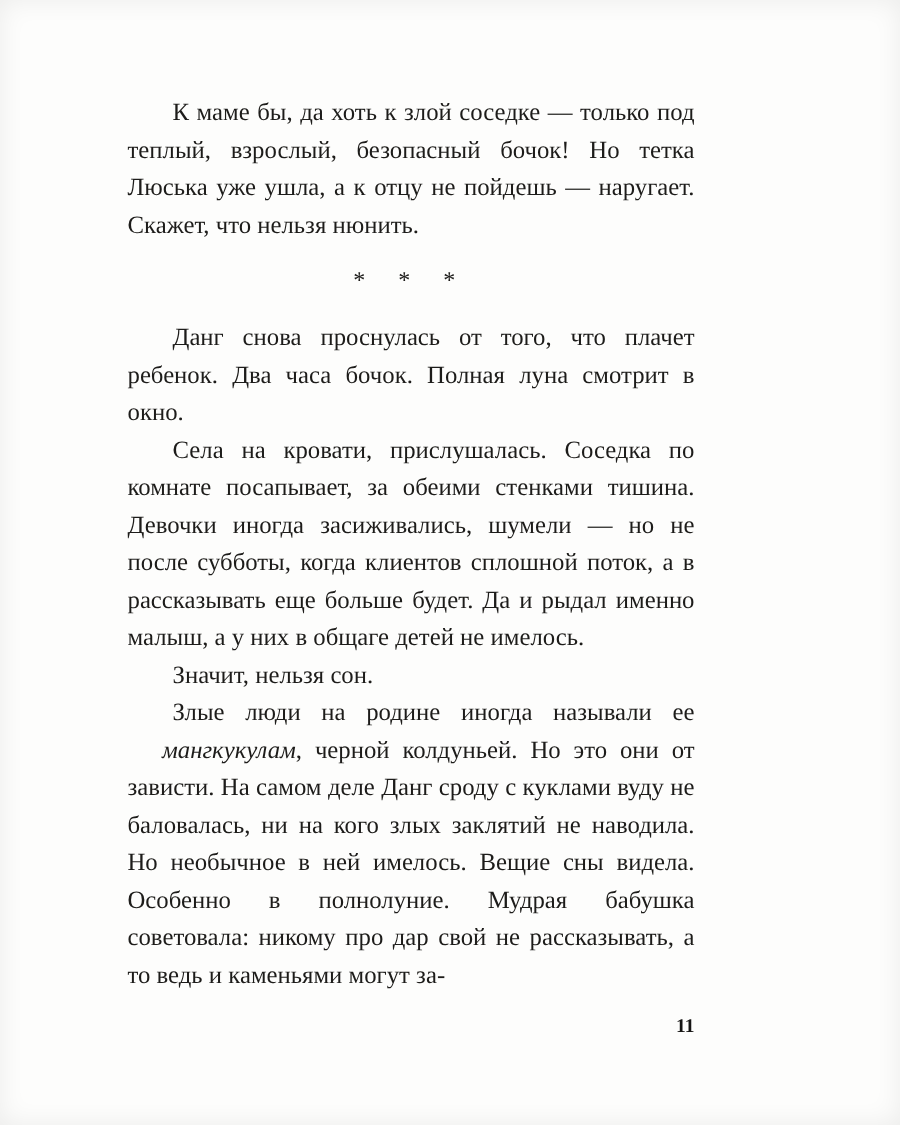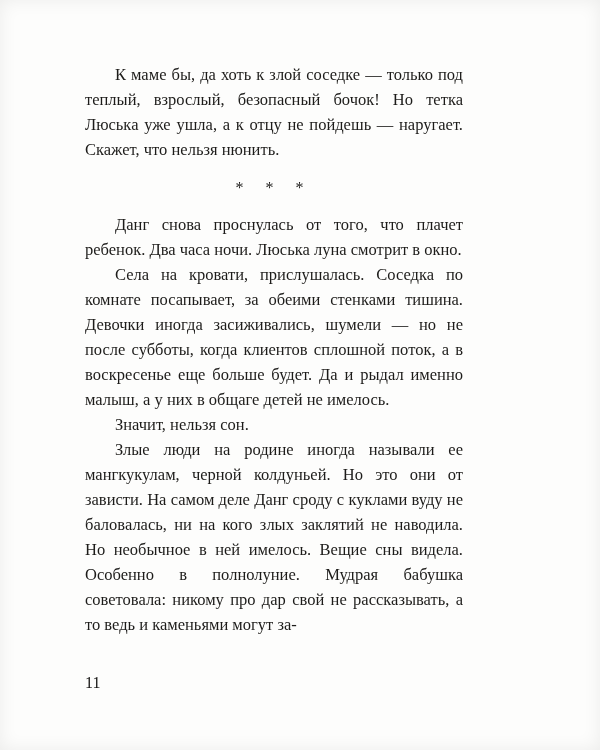--- a/index.html
+++ b/index.html
@@ -37,37 +37,40 @@
   }
   .separator {
     margin: 13px 0 12px 0;
     text-align: center;
     text-indent: 0;
     letter-spacing: 9px;
     color: #1d1c1a;
     font-size: 16px;
   }
   .italic-term {
+    font-style: italic;
+    margin-left: 23px;
   }
   .page-number {
     position: absolute;
     left: 85px;
     width: 378px;
     bottom: 58px;
-    font-weight: normal;
-    font-size: 16px;
+    text-align: right;
+    font-weight: bold;
+    font-size: 13px;
     color: #161514;
   }
 </style>
 </head>
 <body>
 
 <div class="page">
   <div class="text-block">
     <p class="para">К маме бы, да хоть к злой соседке — только под теплый, взрослый, безопасный бочок! Но тетка Люська уже ушла, а к отцу не пойдешь — наругает. Скажет, что нельзя нюнить.</p>
     <div class="separator">* * *</div>
-    <p class="para">Данг снова проснулась от того, что плачет ребенок. Два часа ночи. Люська луна смотрит в окно.</p>
-    <p class="para">Села на кровати, прислушалась. Соседка по комнате посапывает, за обеими стенками тишина. Девочки иногда засиживались, шумели — но не после субботы, когда клиентов сплошной поток, а в воскресенье еще больше будет. Да и рыдал именно малыш, а у них в общаге детей не имелось.</p>
+    <p class="para">Данг снова проснулась от того, что плачет ребенок. Два часа бочок. Полная луна смотрит в окно.</p>
+    <p class="para">Села на кровати, прислушалась. Соседка по комнате посапывает, за обеими стенками тишина. Девочки иногда засиживались, шумели — но не после субботы, когда клиентов сплошной поток, а в рассказывать еще больше будет. Да и рыдал именно малыш, а у них в общаге детей не имелось.</p>
     <p class="para">Значит, нельзя сон.</p>
     <p class="para"><span>Злые люди на родине иногда называли ее </span><span class="italic-term">мангкукулам</span><span>, черной колдуньей. Но это они от зависти. На самом деле Данг сроду с куклами вуду не баловалась, ни на кого злых заклятий не наводила. Но необычное в ней имелось. Вещие сны видела. Особенно в полнолуние. Мудрая бабушка советовала: никому про дар свой не рассказывать, а то ведь и каменьями могут за-</span></p>
   </div>
   <div class="page-number">11</div>
 </div>
 
 </body></html>

